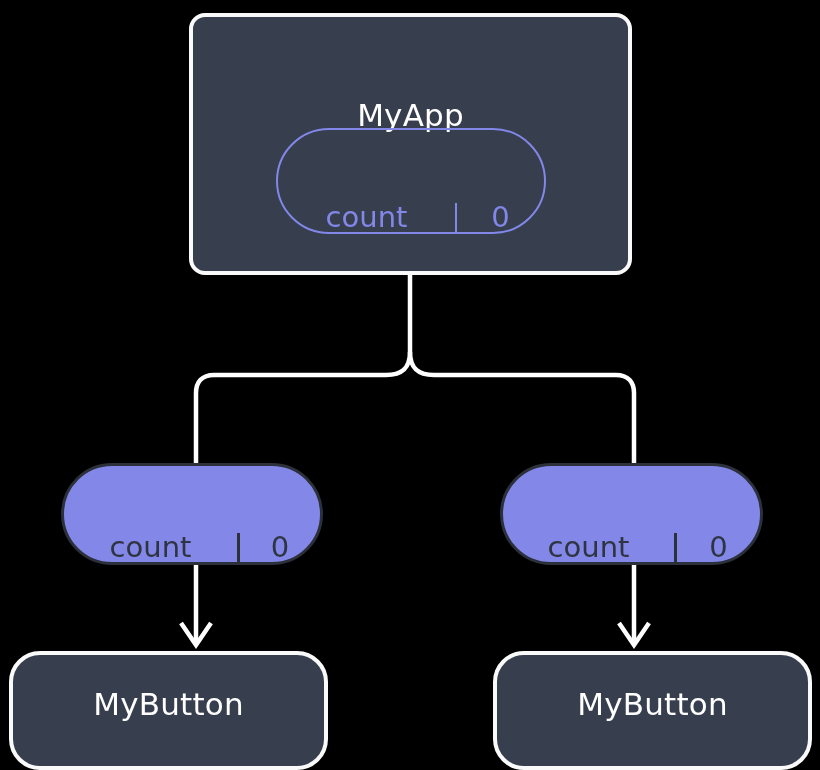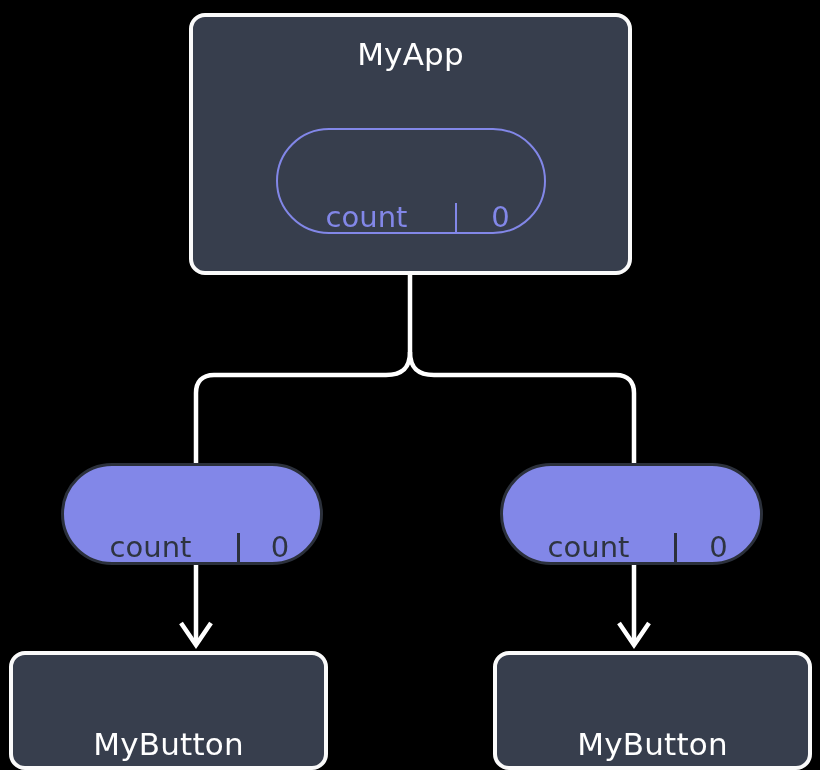--- a/index.html
+++ b/index.html
@@ -46,26 +46,27 @@
     letter-spacing: 0.2px;
     white-space: nowrap;
   }
 
   #root-box {
     left: 189px;
     top: 13px;
     width: 443px;
     height: 262px;
     justify-content: flex-start;
-    padding-top: 22px;
+    padding-top: 83px;
   }
 
   .leaf-box {
-    justify-content: flex-end;
+    justify-content: center;
     padding-top: 0;
+    border-radius: 31px;
   }
   #leaf-box-left {
     left: 9px;
     top: 651px;
     width: 319px;
     height: 119px;
   }
   #leaf-box-right {
     left: 493px;
     top: 651px;

